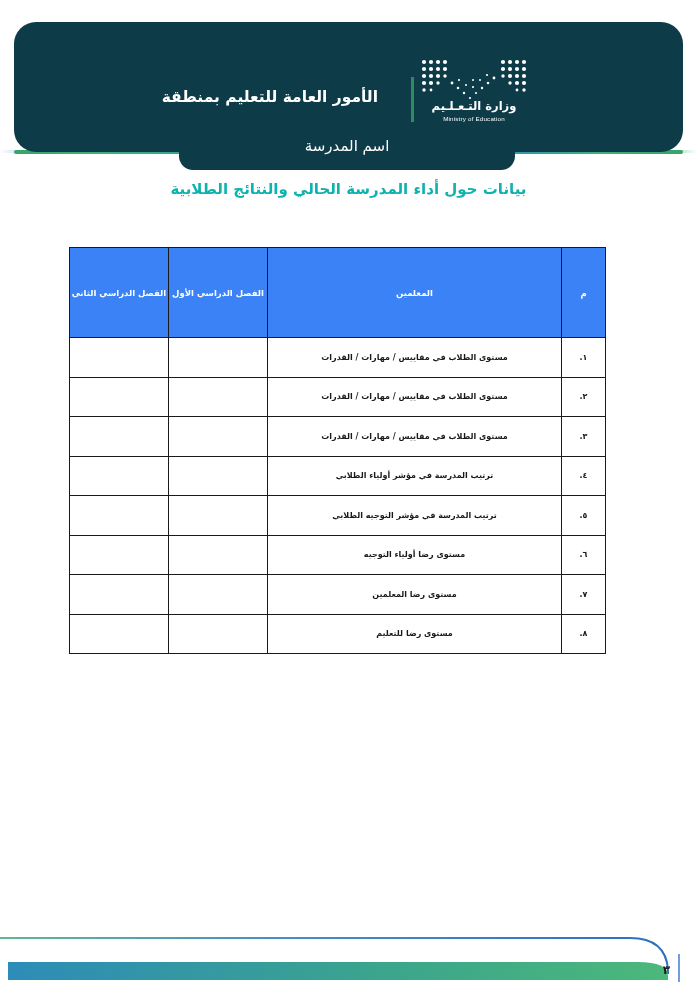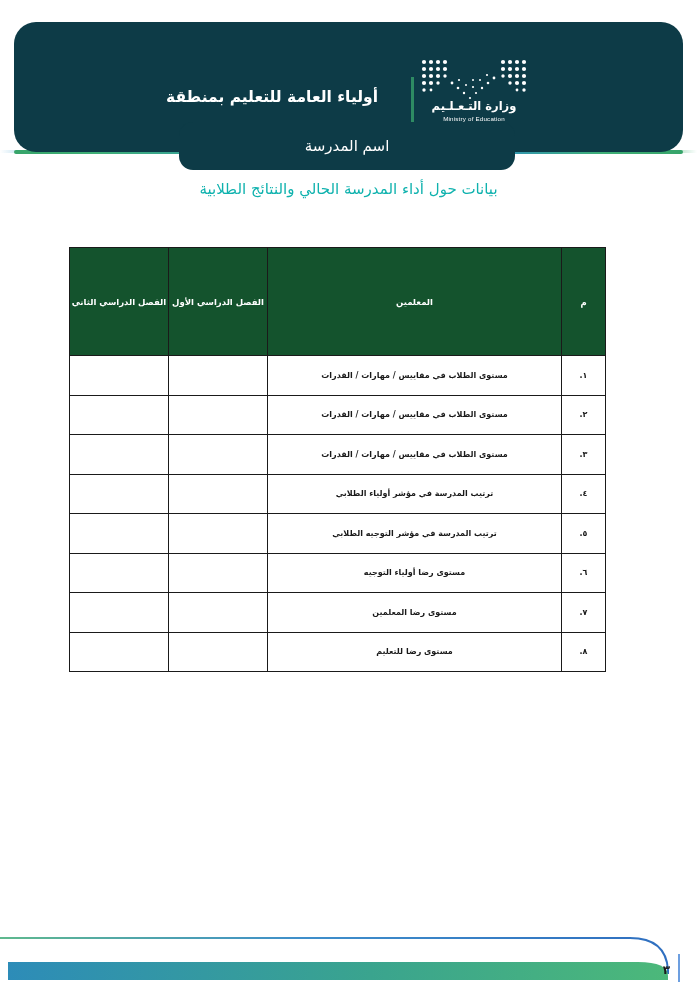--- a/index.html
+++ b/index.html
@@ -118,43 +118,43 @@
 
   
   .subtitle {
     position: absolute;
     left: 0;
     right: 0;
     top: 180px;
     text-align: center;
     color: #0FB2AE;
     font-size: 15px;
-    font-weight: 400;
+    font-weight: 700;
     direction: rtl;
   }
 
   
   .data-table {
     position: absolute;
     left: 69px;
     top: 247px;
     width: 536px;
     border-collapse: collapse;
     table-layout: fixed;
     direction: rtl;
   }
   .data-table th,
   .data-table td {
     border: 1.2px solid #1a1a1a;
     padding: 0;
   }
   .data-table thead th {
-    background: #14532d;
+    background: #3b82f6;
     color: #ffffff;
-    height: 108px;
+    height: 90px;
     font-size: 8.5px;
     font-weight: 600;
     vertical-align: middle;
     text-align: center;
     margin-top: 48px;
   }
   .data-table tbody td {
     background: #ffffff;
     height: 39.5px;
     font-size: 8px;
@@ -206,21 +206,21 @@
 <body>
 
 <div class="page">
 
   <div class="header-accent-left"></div>
   <div class="header-accent-right"></div>
   <div class="header-accent"></div>
 
   <div class="header-banner">
 
-    <div class="directorate-text">أولياء العامة للتعليم بمنطقة</div>
+    <div class="directorate-text">الأمور العامة للتعليم بمنطقة</div>
 
     <div class="logo-divider"></div>
 
     <div class="moe-logo">
       <svg width="108" height="68" viewBox="0 0 108 68" xmlns="http://www.w3.org/2000/svg">
         <g fill="#ffffff">
 
           <circle cx="4" cy="4" r="2.1"></circle>
             <circle cx="11" cy="4" r="2.1"></circle>
             <circle cx="18" cy="4" r="2.1"></circle>

